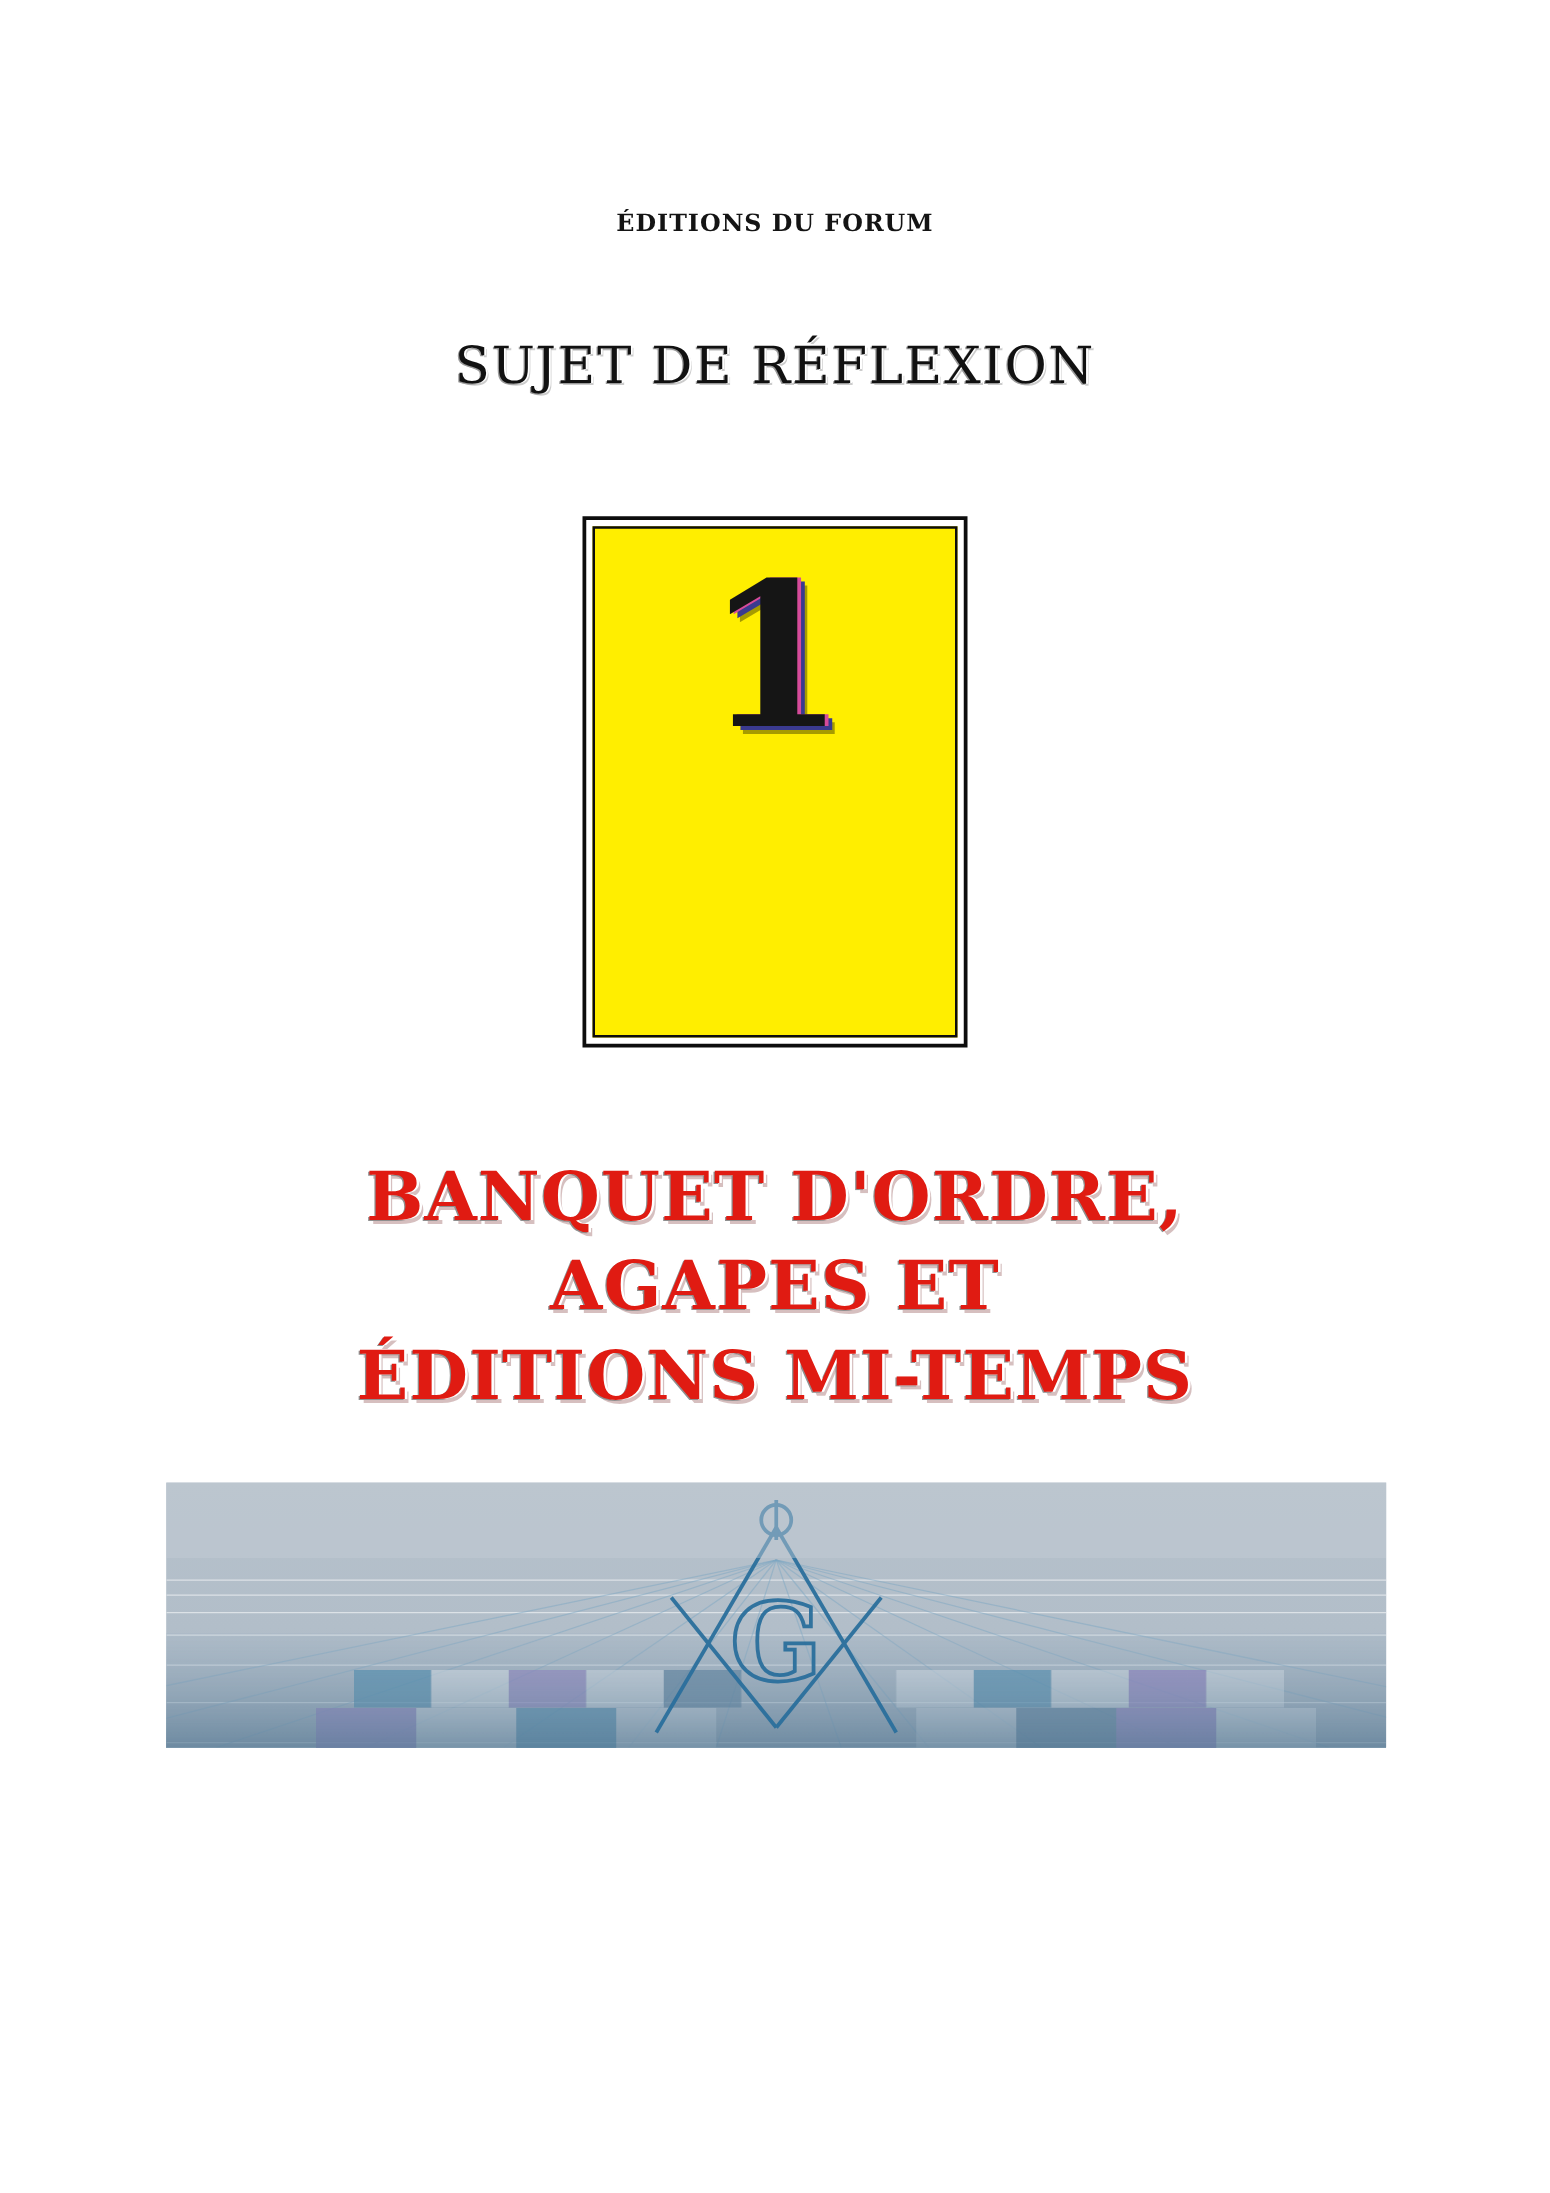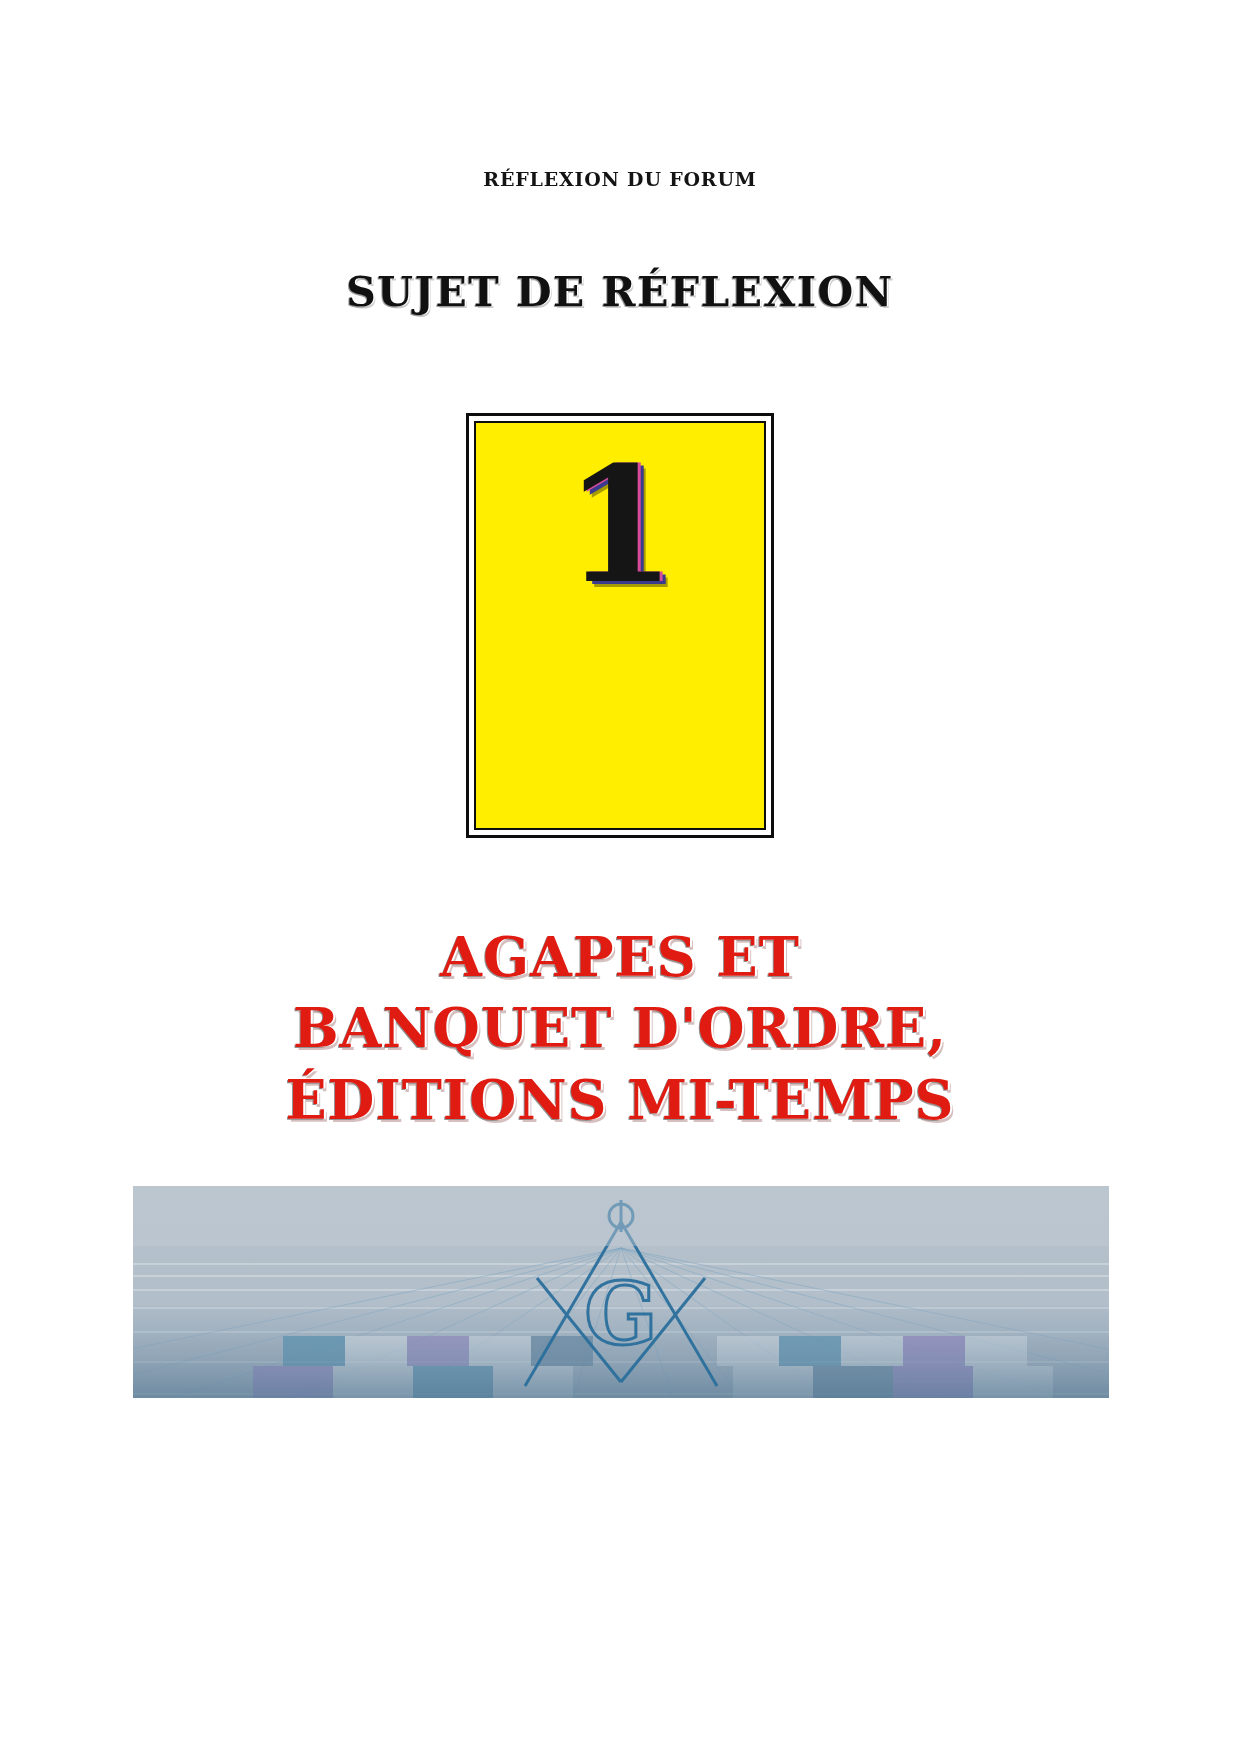--- a/index.html
+++ b/index.html
@@ -36,21 +36,21 @@
   }
 
   
   .heading {
     position: absolute;
     top: 268px;
     left: 0;
     width: 1240px;
     text-align: center;
     font-family: "DejaVu Serif", serif;
-    font-weight: bold;
+    font-weight: normal;
     font-size: 41px;
     letter-spacing: 1.5px;
     color: #111111;
     text-shadow:
       1.5px 0 0 #ffffff,
       -1px 1px 0 #9a9a9a,
       2px 2px 0 rgba(0,0,0,0.20);
   }
 
   
@@ -133,33 +133,33 @@
     overflow: hidden;
     background: #b9c3cd;
   }
   .art-panel svg { display: block; }
 </style>
 </head>
 <body>
 
 <div class="page">
 
-  <div class="publisher">RÉFLEXION DU FORUM</div>
+  <div class="publisher">ÉDITIONS DU FORUM</div>
 
   <div class="heading">SUJET DE RÉFLEXION</div>
 
   <div class="emblem">
     <div class="emblem-inner">
       <div class="emblem-num">1</div>
     </div>
   </div>
 
   <div class="title-block">
+    <div class="title-line">BANQUET D'ORDRE,</div>
     <div class="title-line">AGAPES ET</div>
-    <div class="title-line">BANQUET D'ORDRE,</div>
     <div class="title-line">ÉDITIONS MI-TEMPS</div>
   </div>
 
   <div class="art-panel">
     <svg width="976" height="212" viewBox="0 0 976 212">
       <defs>
         <linearGradient id="sky" x1="0" y1="0" x2="0" y2="1">
           <stop offset="0%" stop-color="#b6c1cb"></stop>
           <stop offset="55%" stop-color="#b2bec9"></stop>
           <stop offset="100%" stop-color="#9fadbb"></stop>

